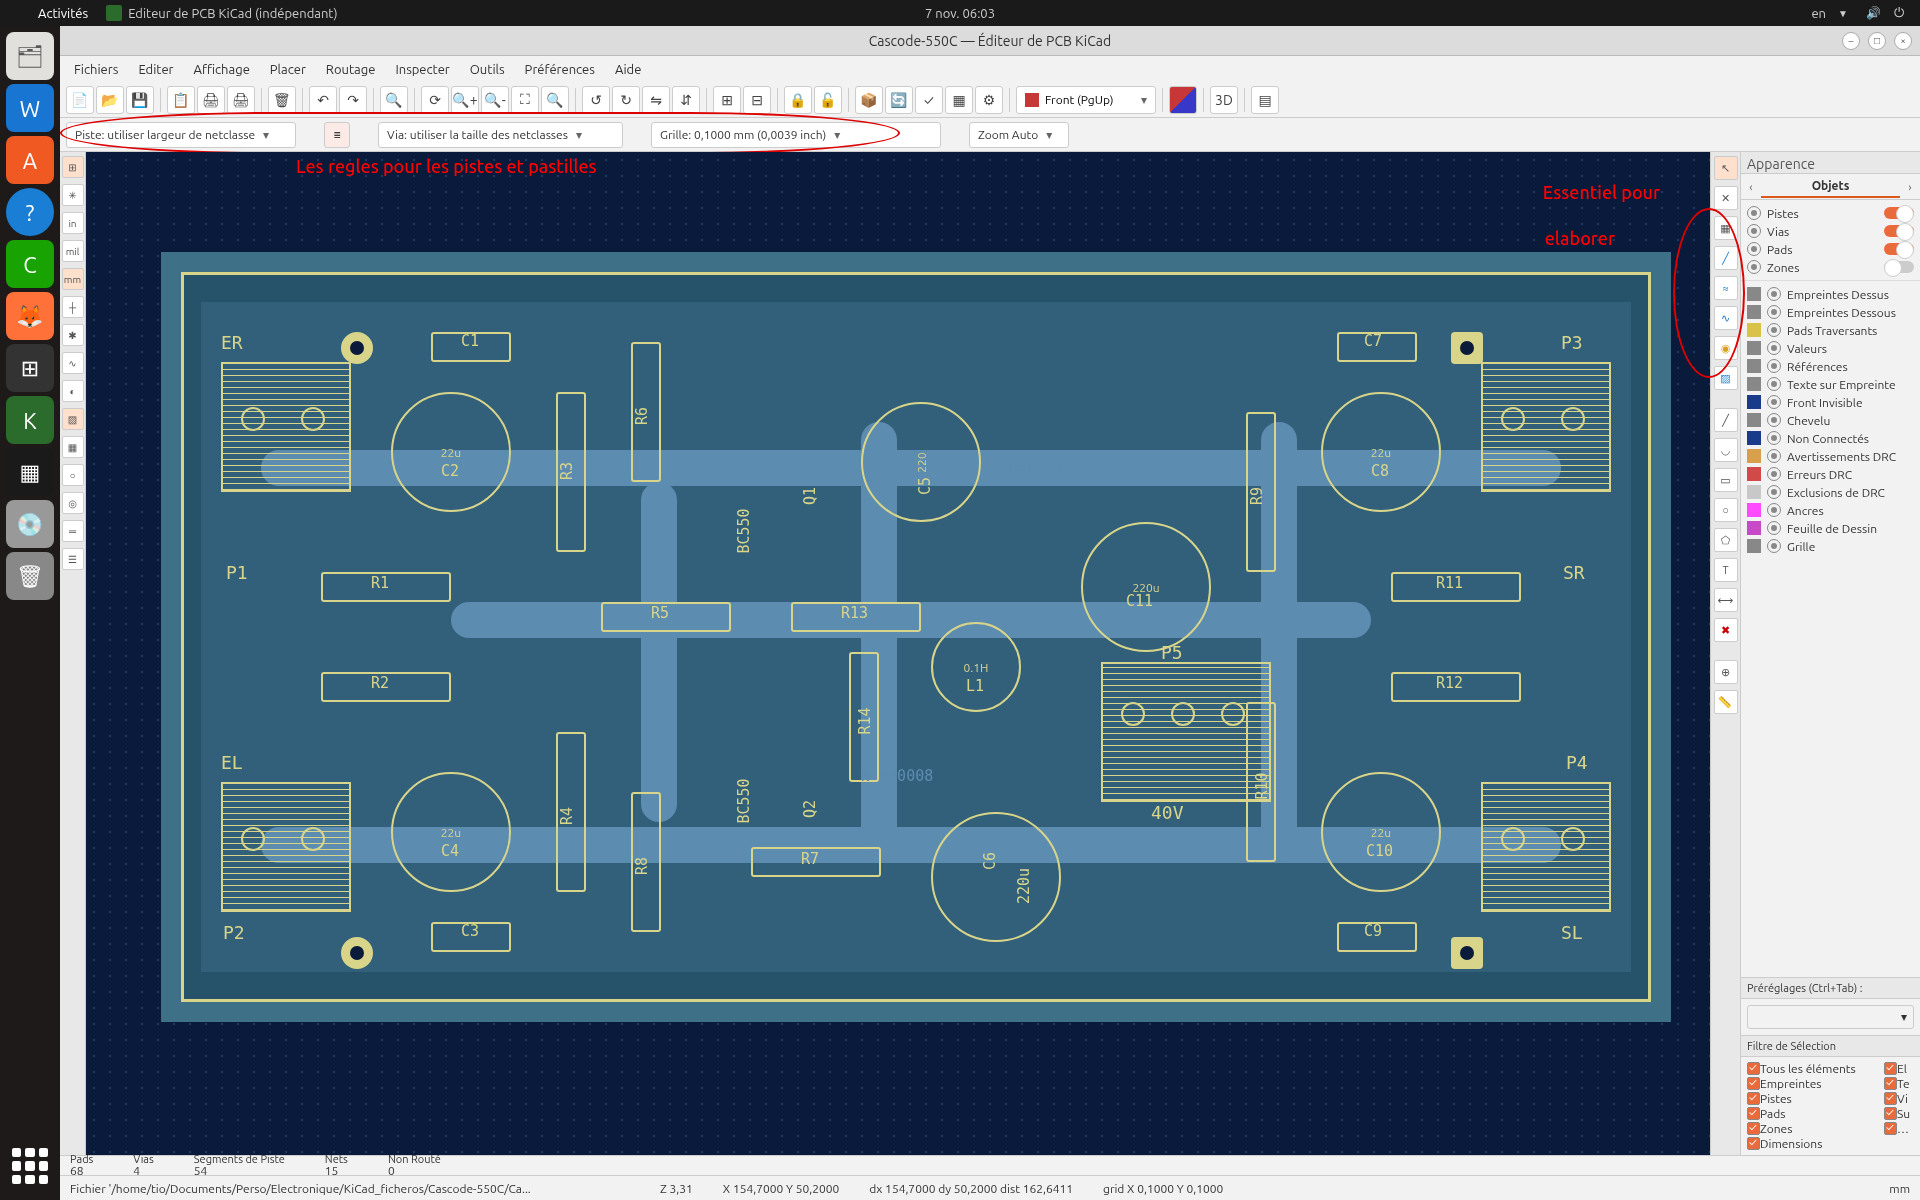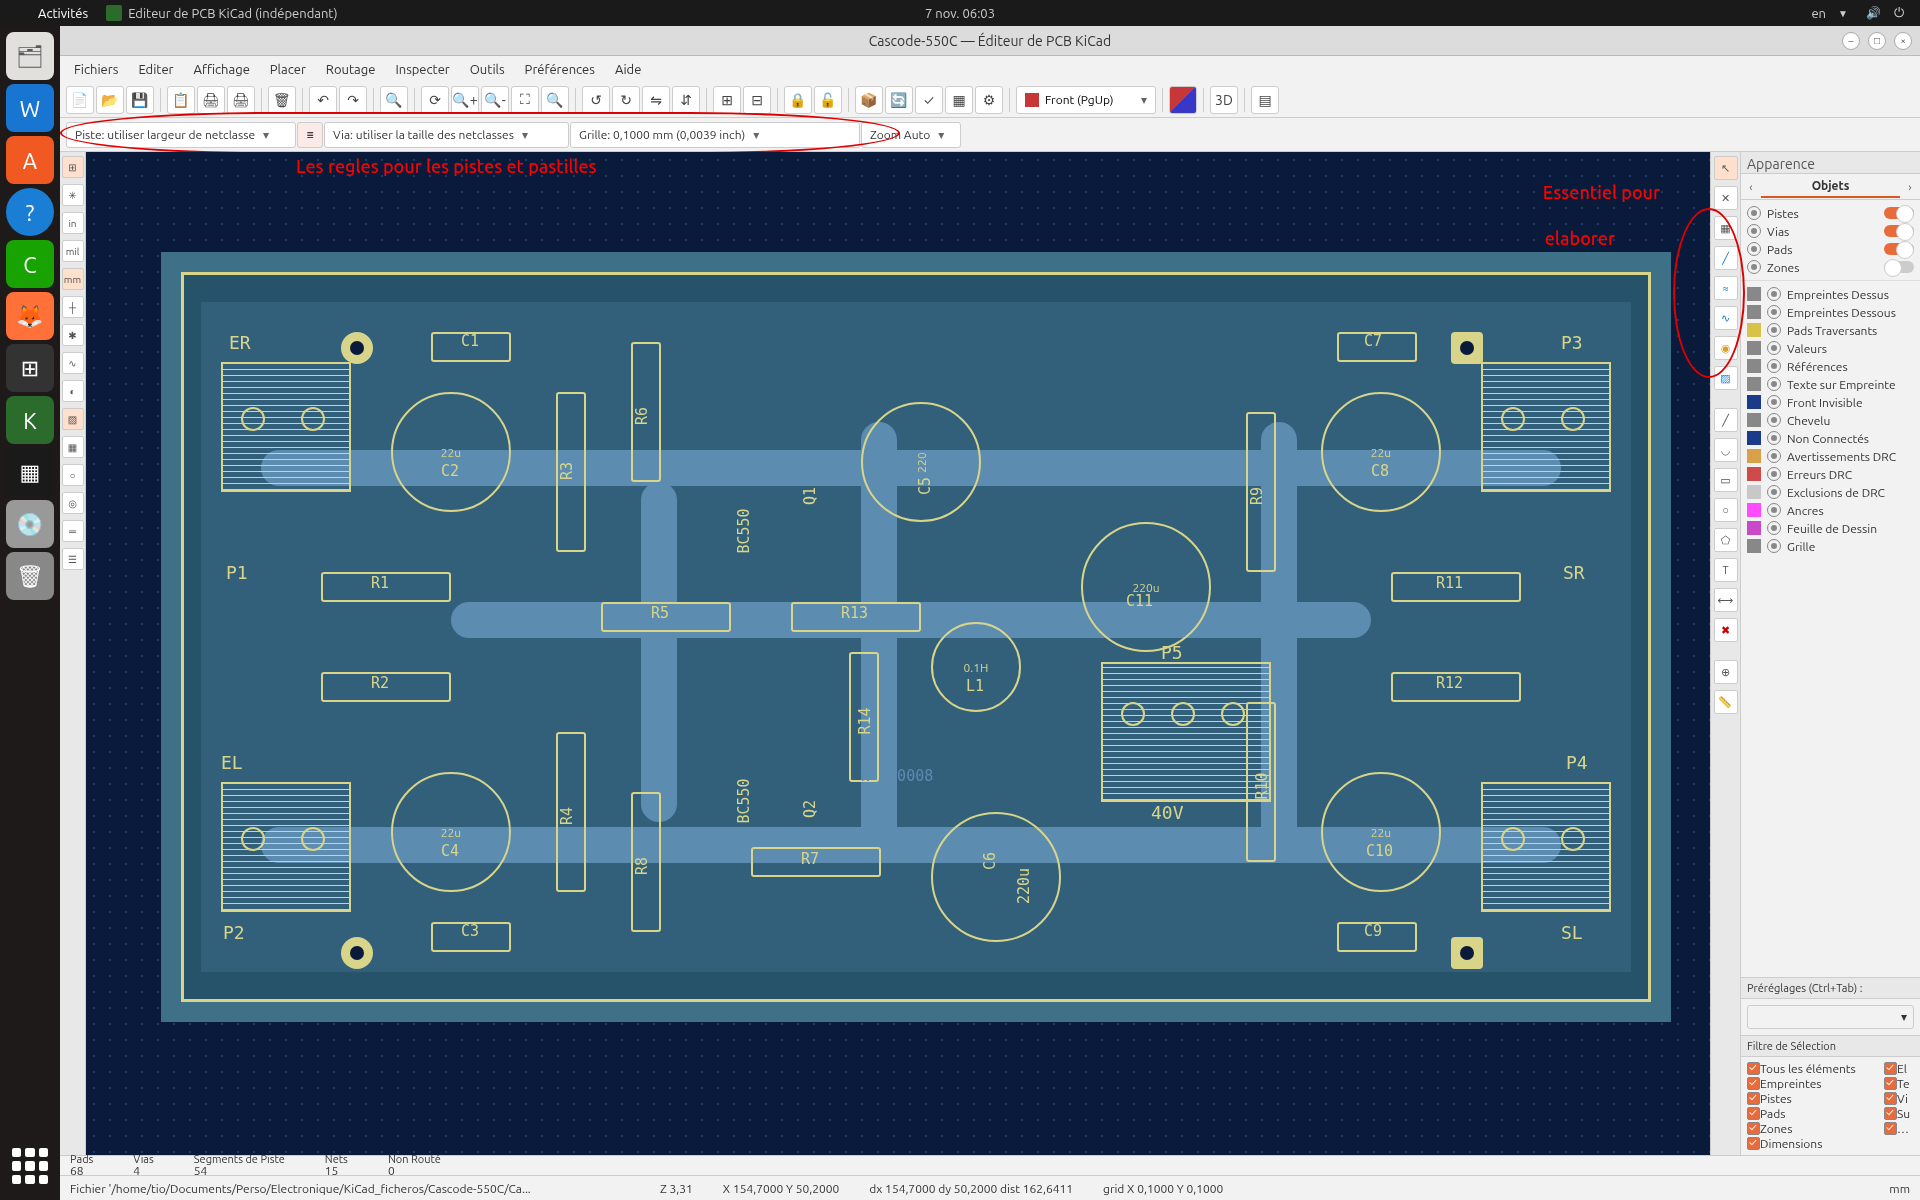--- a/index.html
+++ b/index.html
@@ -44,21 +44,21 @@
 #menubar { height:26px; display:flex; align-items:center; padding:0 6px; gap:4px; color:#333; font-size:13px; }
 #menubar span { padding:3px 8px; cursor:pointer; border-radius:3px; }
 
 #toolbar { height:36px; display:flex; align-items:center; padding:0 6px; gap:2px; border-bottom:1px solid #ccc;}
 .tbtn{width:28px;height:28px;border:1px solid #ccc;background:#fff;border-radius:3px;display:flex;align-items:center;justify-content:center;cursor:pointer;font-size:14px;color:#444;}
 .sep{width:1px;height:24px;background:#ccc;margin:0 4px;}
 .layer-sel{height:28px;border:1px solid #ccc;border-radius:3px;background:#fff;display:flex;align-items:center;padding:0 8px;gap:6px;min-width:140px;}
 .layer-sel .sw{width:14px;height:14px;background:#c83737;}
 .layer-sel .chev{margin-left:auto;color:#666;}
 
-#optbar { height:34px; display:flex; align-items:center; padding:0 6px; gap:1px; border-bottom:1px solid #ccc; position:relative; }
+#optbar { height:34px; display:flex; align-items:center; padding:0 6px; gap:28px; border-bottom:1px solid #ccc; position:relative; }
 .combo{height:26px;border:1px solid #ccc;border-radius:3px;background:#fff;display:flex;align-items:center;padding:0 8px;font-size:12px;color:#333;}
 .combo .chev{margin-left:8px;color:#666;}
 #optbar .c1{min-width:230px;}
 #optbar .sq{width:26px;height:26px;border:1px solid #ccc;border-radius:3px;display:flex;align-items:center;justify-content:center;background:#fbeae5;}
 #optbar .c2{min-width:245px;}
 #optbar .c3{min-width:290px;}
 #optbar .c4{min-width:100px;}
 .red-oval{position:absolute;border:2px solid #d00;border-radius:50%/100%;pointer-events:none;}
 
 
@@ -297,21 +297,21 @@
         <div class="trace" style="left:100px;top:198px;width:1300px;height:36px;"></div>
         <div class="trace" style="left:100px;top:575px;width:1300px;height:36px;"></div>
         <div class="trace" style="left:290px;top:350px;width:920px;height:36px;"></div>
         <div class="trace" style="left:700px;top:170px;width:36px;height:440px;"></div>
         <div class="trace" style="left:1100px;top:170px;width:36px;height:440px;"></div>
         <div class="trace" style="left:480px;top:230px;width:36px;height:340px;"></div>
 
         <div class="conn hatch" style="left:60px;top:110px;width:130px;height:130px;"></div>
         <div class="conn-pin" style="left:80px;top:155px;"></div>
         <div class="conn-pin" style="left:140px;top:155px;"></div>
-        <div class="ref" style="left:68px;top:80px;">ER</div>
+        <div class="ref" style="left:60px;top:80px;">ER</div>
         <div class="ref" style="left:65px;top:310px;">P1</div>
 
         <div class="conn hatch" style="left:60px;top:530px;width:130px;height:130px;"></div>
         <div class="conn-pin" style="left:80px;top:575px;"></div>
         <div class="conn-pin" style="left:140px;top:575px;"></div>
         <div class="ref" style="left:60px;top:500px;">EL</div>
         <div class="ref" style="left:62px;top:670px;">P2</div>
 
         <div class="conn hatch" style="left:1320px;top:110px;width:130px;height:130px;"></div>
         <div class="conn-pin" style="left:1340px;top:155px;"></div>

